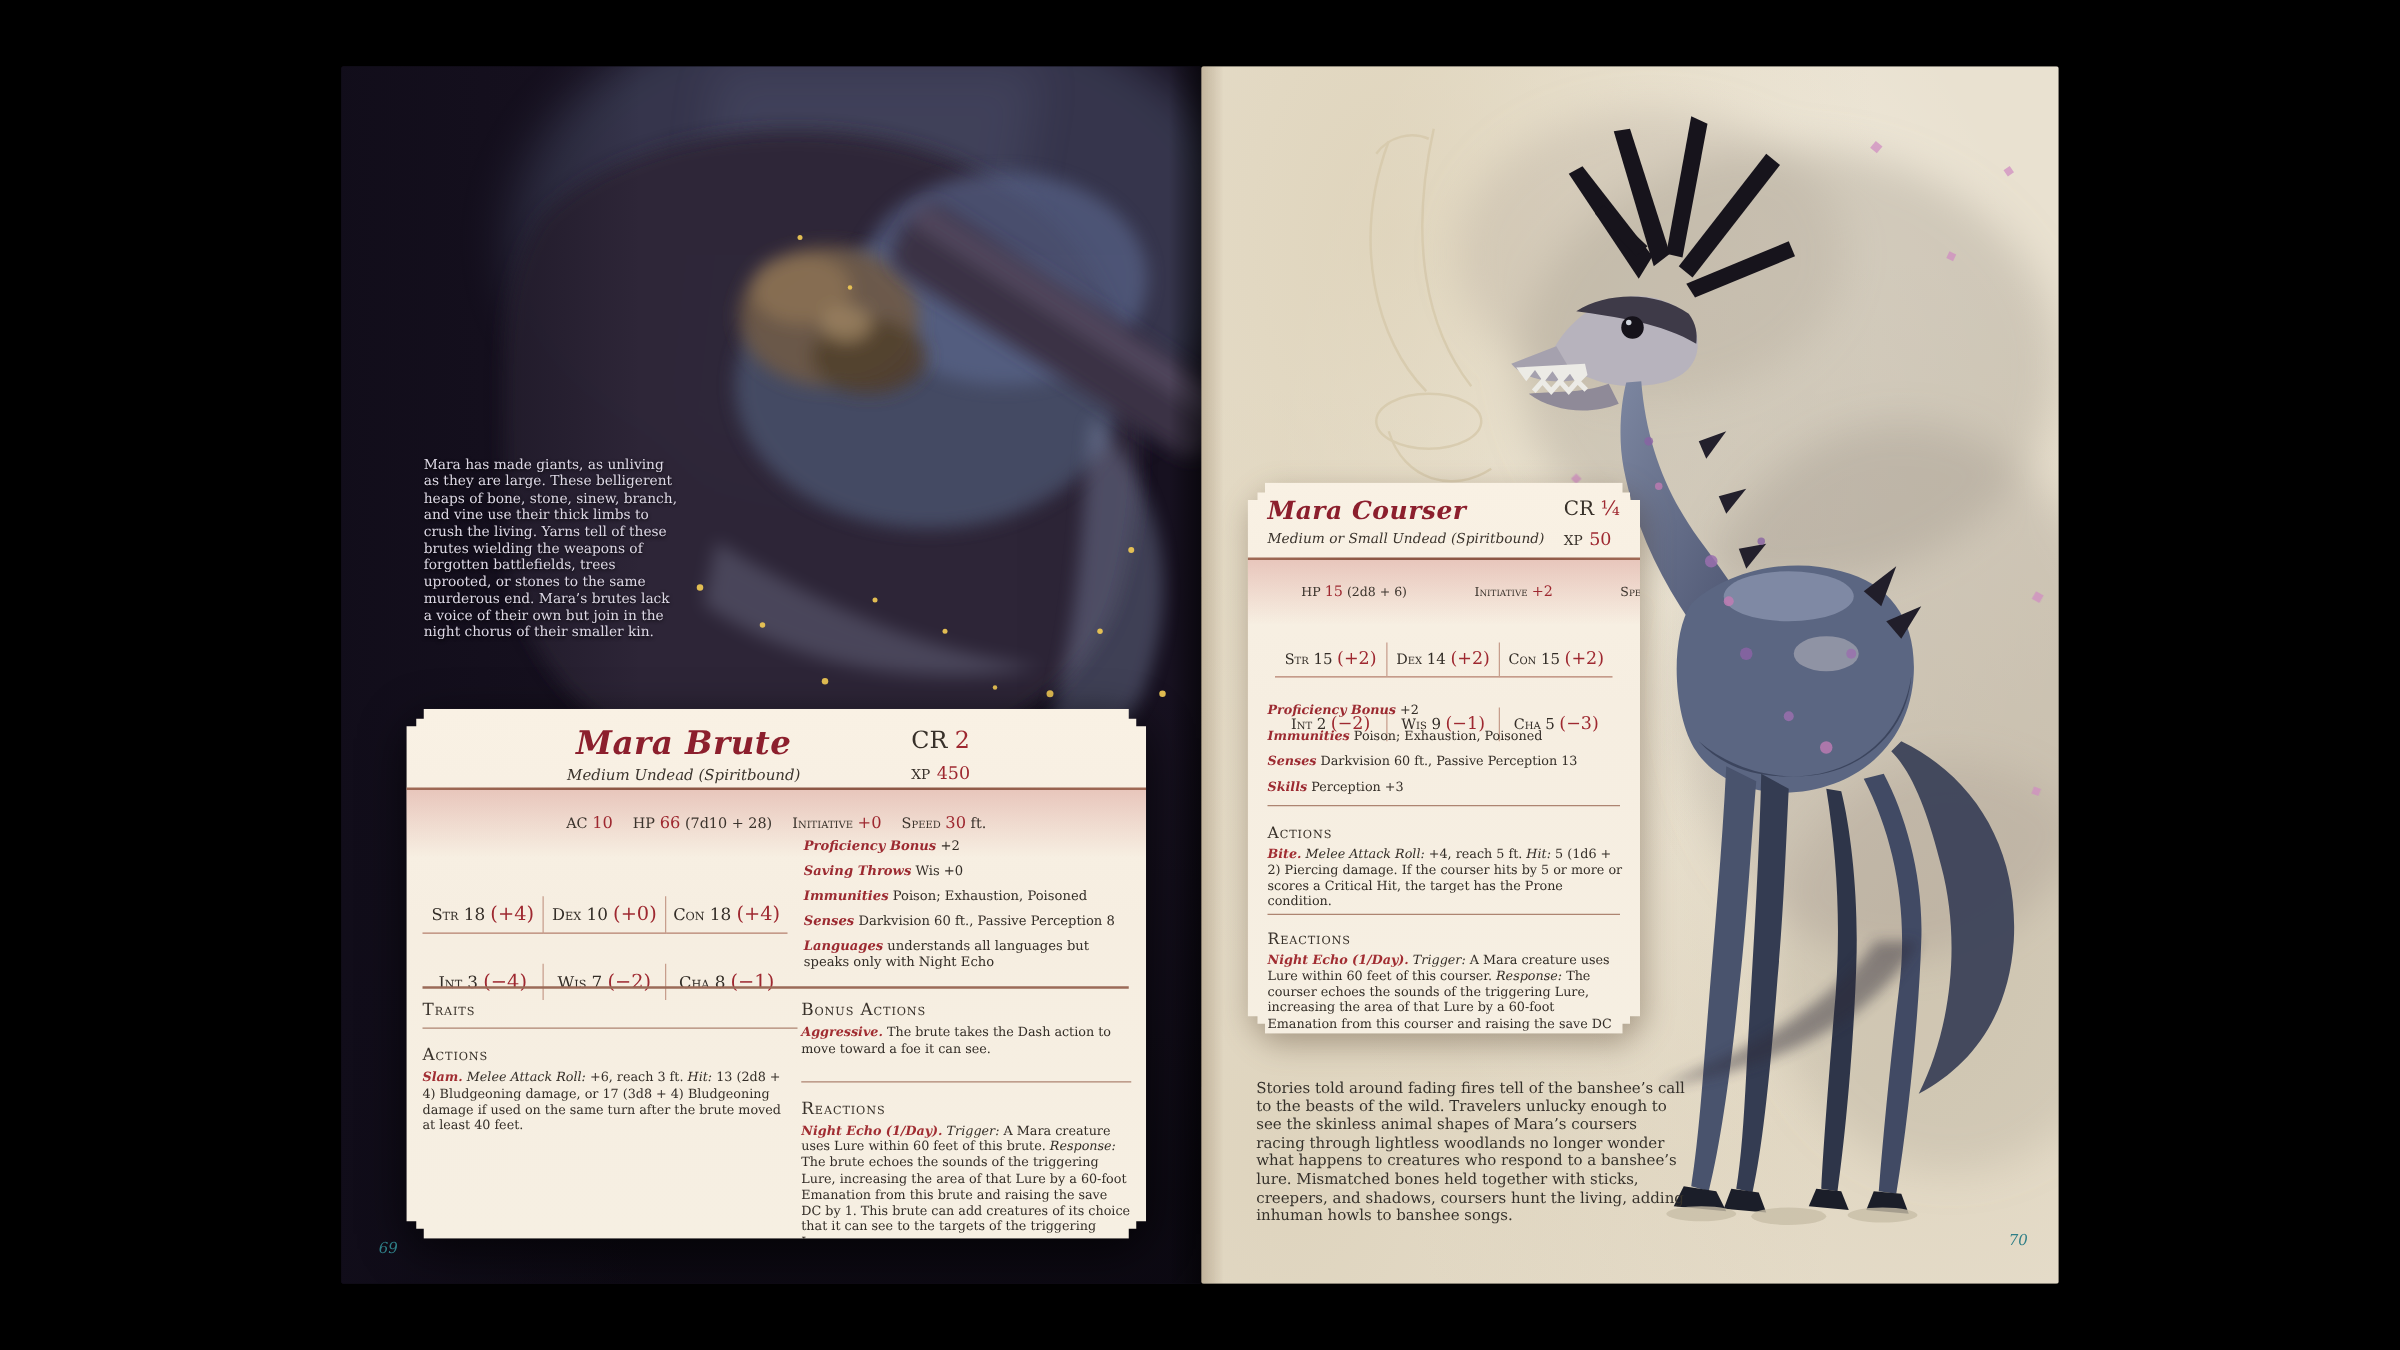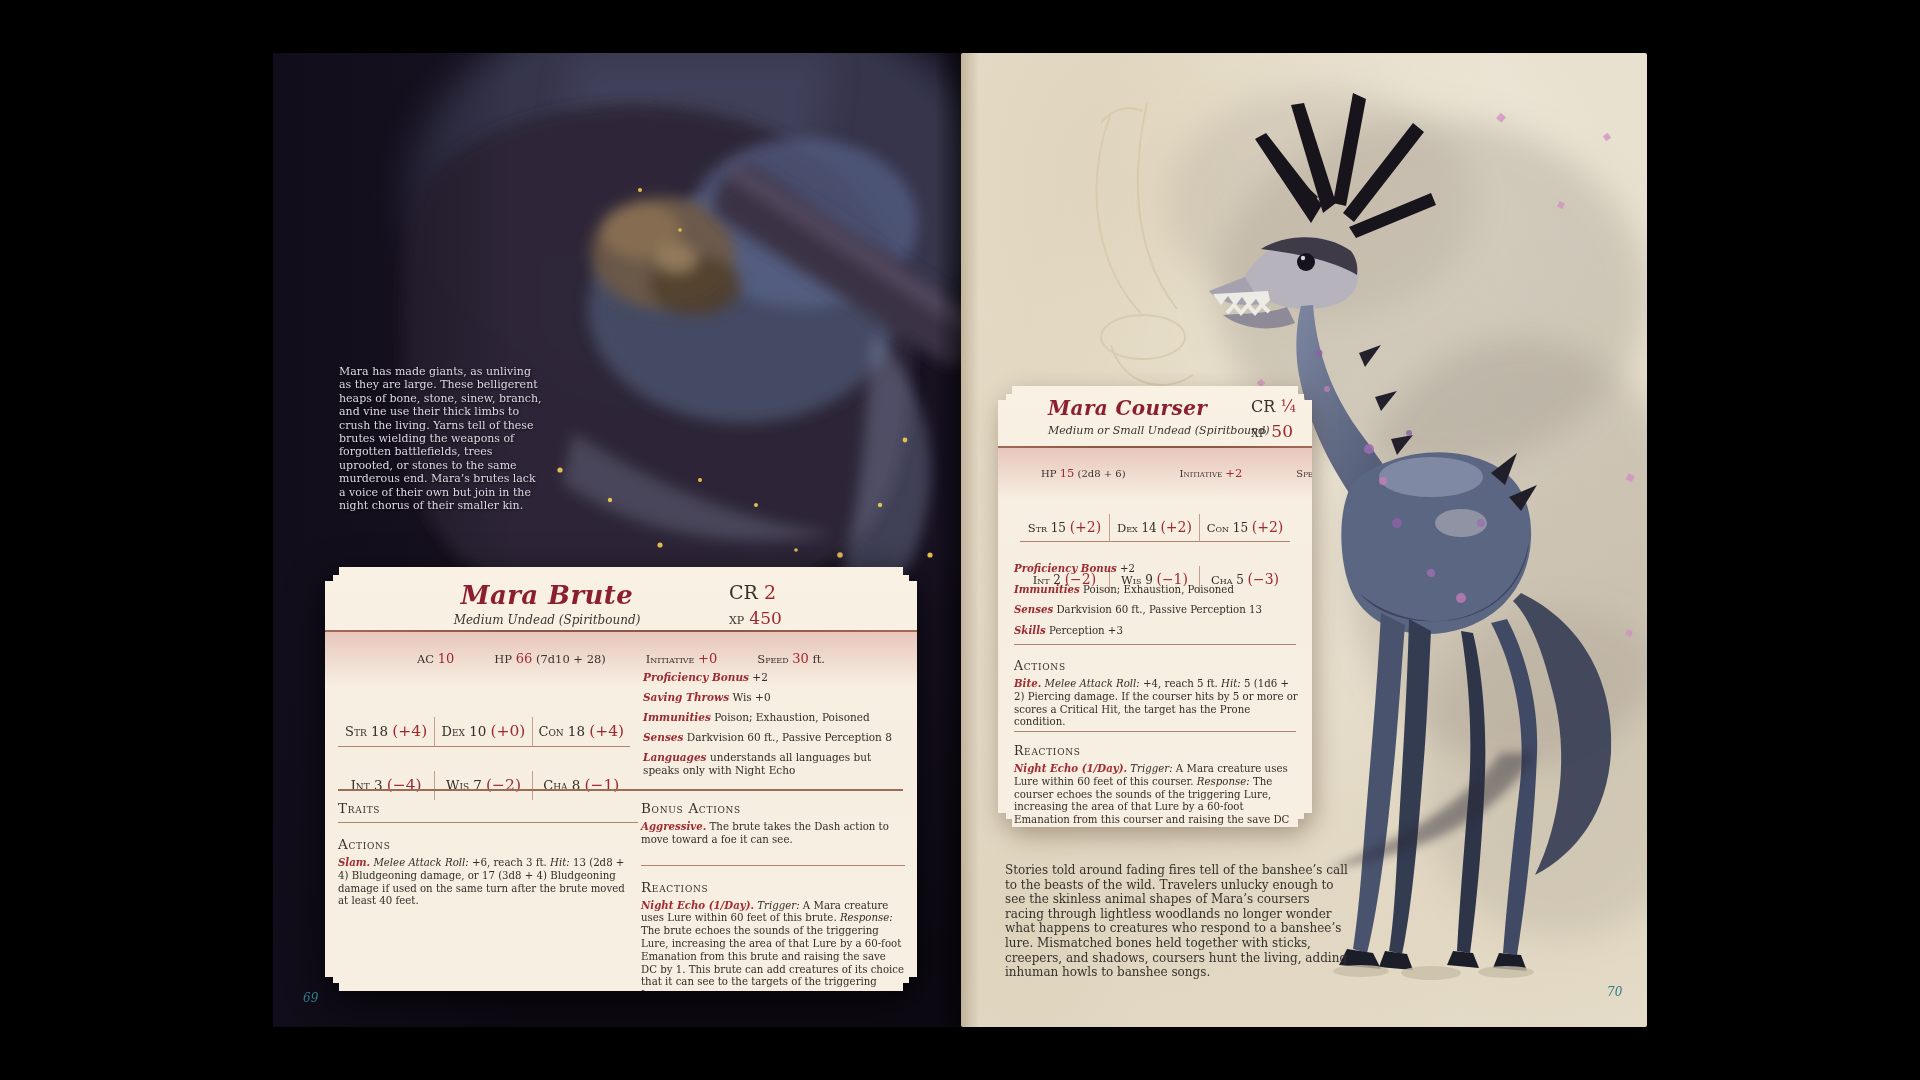--- a/index.html
+++ b/index.html
@@ -48,27 +48,27 @@
       8px calc(100% - 14px), 0 calc(100% - 14px));
     color:#332d27; }
   .sb-el { position:absolute; }
 
   .sb-title { font-style:italic; font-weight:bold; color:#8c1f2d; letter-spacing:.4px; }
   .sb-sub   { font-style:italic; color:#3a332c; }
   .crline .cr-l { color:#38312a; }
   .crline .cr-v { color:#9e2830; }
   .xpline { margin-top:5px; }
   .xpline .xp-l { font-variant:small-caps; color:#38312a; font-size:11px; }
-  .xpline .xp-v { color:#9e2830; font-size:17px; }
+  .xpline .xp-v { color:#9e2830; font-size:14px; }
 
   .hdr-rule { left:0; right:0; height:2px; background:linear-gradient(90deg,#a06a56,#8d5745 30%,#8d5745 70%,#a06a56); }
   .band { left:0; right:0; background:linear-gradient(180deg, rgba(219,164,156,.55), rgba(219,164,156,0)); }
 
   .statsrow { left:0; right:0; display:flex; justify-content:center; align-items:baseline; white-space:nowrap; }
-  .statsrow .stat { margin:0 20px; }
+  .statsrow .stat { margin:0 8px; }
   .s-lbl { font-variant:small-caps; color:#3a332c; }
   .s-val { color:#9e2830; }
   .s-suf { color:#3a332c; }
 
   .abilities { display:grid; grid-template-columns:repeat(3,1fr); }
   .ab-cell { text-align:center; padding:5px 0 6px; border-right:1px solid #c79e8d; white-space:nowrap;margin-top:24px; }
   .ab-cell:nth-child(3n) { border-right:none; }
   .ab-cell:nth-child(-n+3) { border-bottom:1px solid #b5806e; }
   .ab-n { font-variant:small-caps; color:#332d27; }
   .ab-s { color:#332d27; }
@@ -331,21 +331,21 @@
         <rect x="643" y="81" width="6" height="6" transform="rotate(55 646 84)"></rect>
         <rect x="666" y="421" width="7" height="7" transform="rotate(30 669 424)"></rect>
         <rect x="297" y="327" width="6" height="6" transform="rotate(45 300 330)"></rect>
         <rect x="665" y="577" width="6" height="6" transform="rotate(20 668 580)"></rect>
         <rect x="247" y="517" width="5" height="5" transform="rotate(40 249 519)"></rect>
       </g>
     </svg>
 
     <div class="panel-wrap courser">
       <div class="statblock courser">
-        <div class="sb-el" style="left:16px; top:10px;margin-left:34px;">
+        <div class="sb-el" style="left:16px; top:10px;">
           <div class="sb-title">Mara Courser</div>
           <div class="sb-sub" style="margin-top:4px;">Medium or Small Undead (Spiritbound)</div>
         </div>
         <div class="sb-el" style="left:253px; top:11px;">
           <div class="crline"><span class="cr-l">CR</span> <span class="cr-v">¼</span></div>
           <div class="xpline"><span class="xp-l">XP</span> <span class="xp-v">50</span></div>
         </div>
         <div class="sb-el hdr-rule" style="top:60px;"></div>
         <div class="sb-el band" style="top:62px; height:52px;"></div>
 

